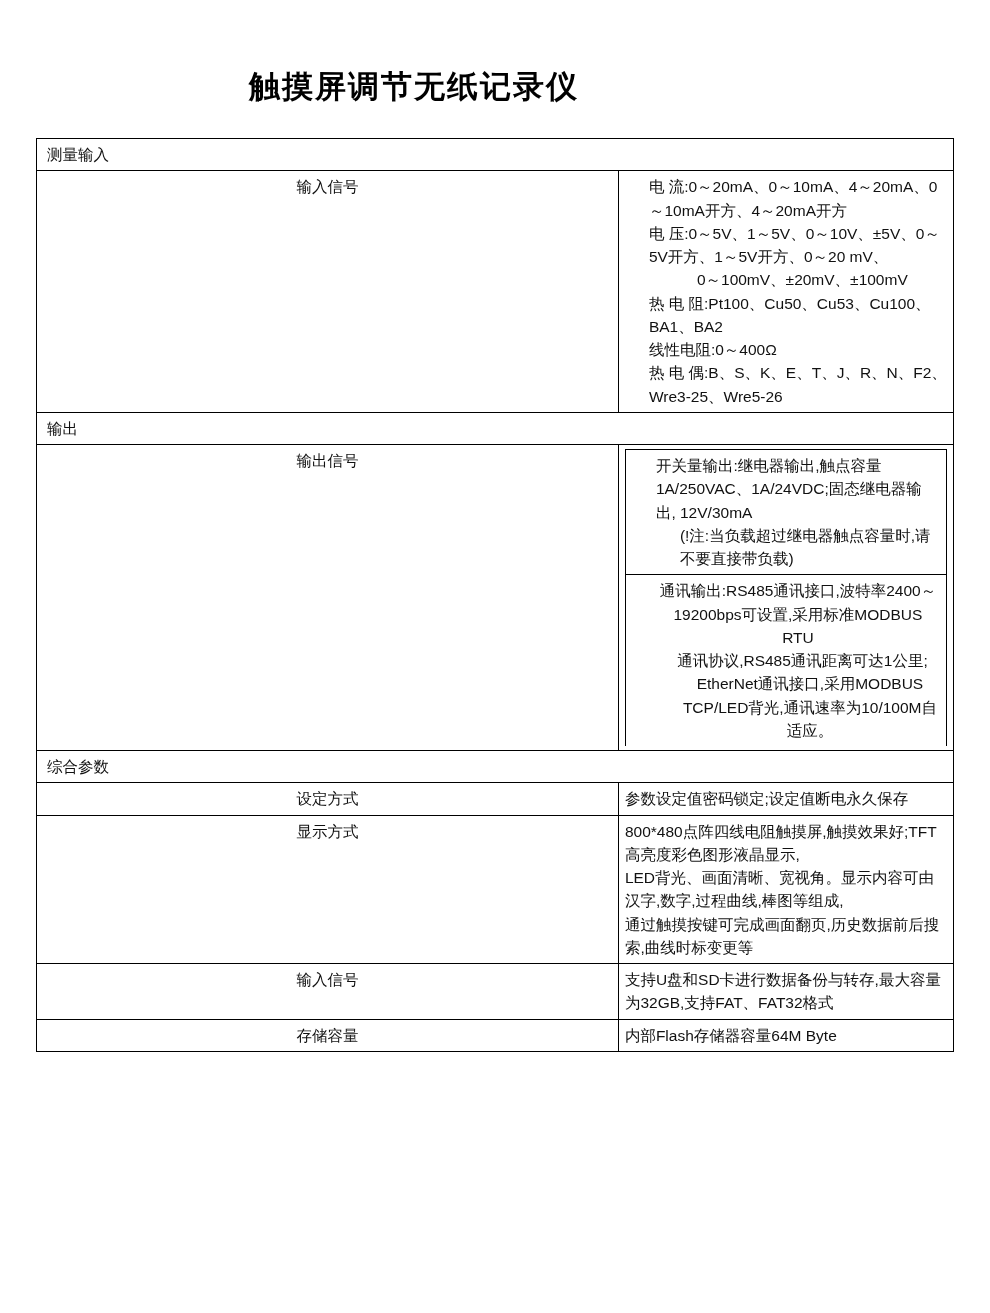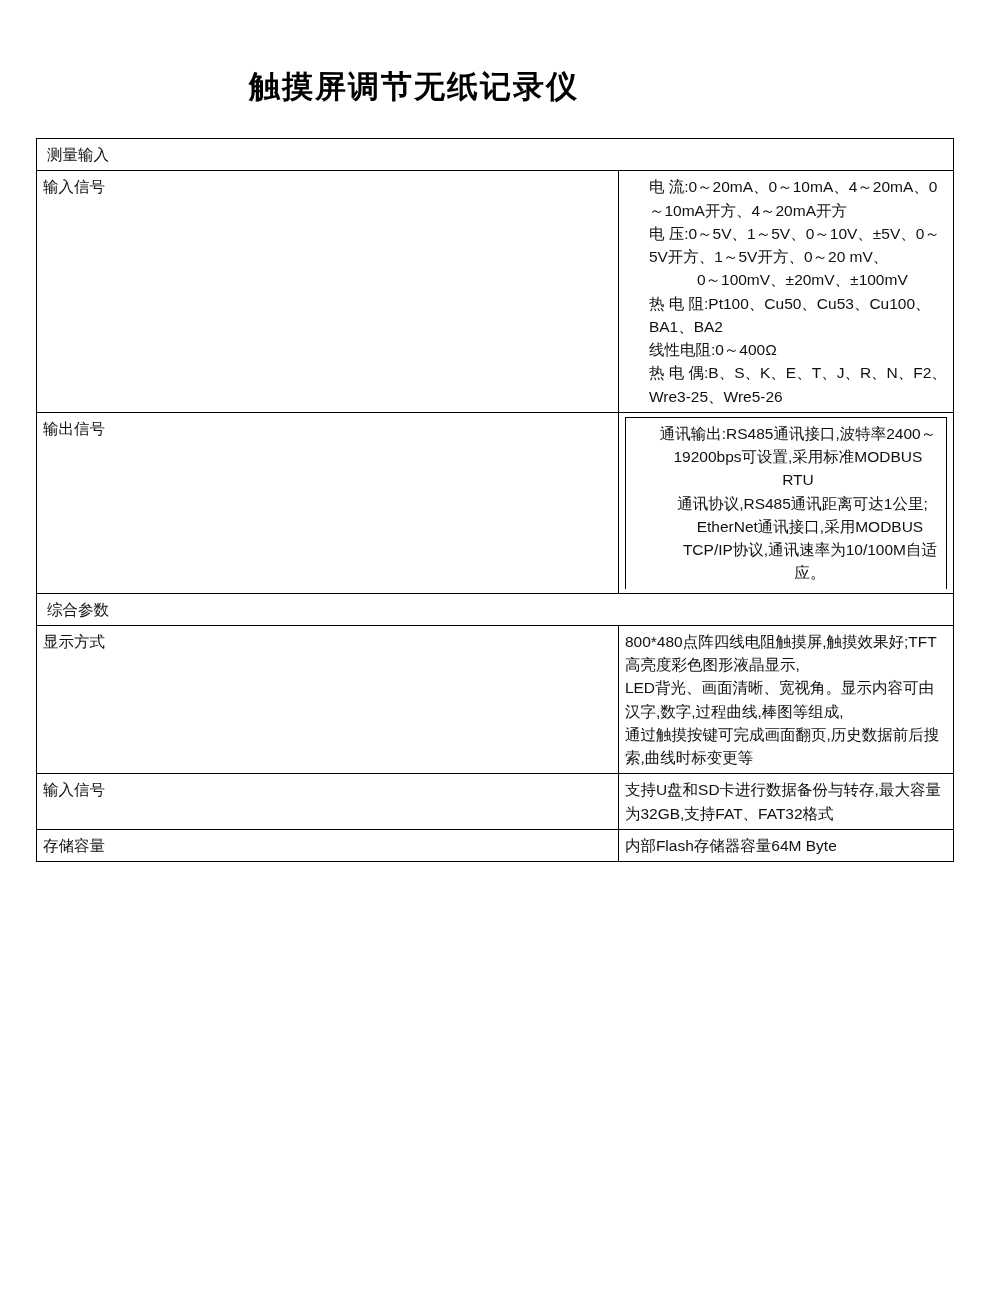--- a/index.html
+++ b/index.html
@@ -37,20 +37,21 @@
     font-size: 15.5px;
     line-height: 1.5;
   }
   table.spec td {
     border: 1px solid #000;
     padding: 4px 6px;
     vertical-align: top;
   }
   td.label {
     width: 112px;
+    text-align: center;
     white-space: nowrap;
   }
   td.label.left {
     text-align: left;
     padding-left: 10px;
   }
   td.section {
     text-align: left;
     padding-left: 10px;
   }
@@ -101,44 +102,57 @@
       <td>
         <div class="ind3">电  流:0～20mA、0～10mA、4～20mA、0～10mA开方、4～20mA开方</div>
         <div class="ind3">电  压:0～5V、1～5V、0～10V、±5V、0～5V开方、1～5V开方、0～20 mV、</div>
         <div class="ind2">0～100mV、±20mV、±100mV</div>
         <div class="ind3">热 电 阻:Pt100、Cu50、Cu53、Cu100、BA1、BA2</div>
         <div class="ind3">线性电阻:0～400Ω</div>
         <div class="ind3">热 电 偶:B、S、K、E、T、J、R、N、F2、Wre3-25、Wre5-26</div>
       </td>
     </tr>
 
+    <tr>
+      <td class="label left section" colspan="2">输出</td>
+    </tr>
 
     <tr>
       <td class="label">输出信号</td>
       <td class="nopad">
         <table class="nested">
           <tbody>
           <tr>
             <td>
+              <div class="ind3">开关量输出:继电器输出,触点容量1A/250VAC、1A/24VDC;固态继电器输出, 12V/30mA</div>
+              <div class="ind4">(!注:当负载超过继电器触点容量时,请不要直接带负载)</div>
+            </td>
+          </tr>
+          <tr>
+            <td>
               <div class="ind3">通讯输出:RS485通讯接口,波特率2400～19200bps可设置,采用标准MODBUS RTU</div>
               <div class="ind1">通讯协议,RS485通讯距离可达1公里;</div>
-              <div class="ind4">EtherNet通讯接口,采用MODBUS TCP/IP协议,通讯速率为10/100M自适应。</div>
+              <div class="ind4">EtherNet通讯接口,采用MODBUS TCP/LED背光,通讯速率为10/100M自适应。</div>
             </td>
           </tr>
         </tbody>
             </table>
       </td>
     </tr>
 
     <tr>
       <td class="label left section" colspan="2">综合参数</td>
     </tr>
 
 
 
+    <tr>
+      <td class="label">设定方式</td>
+      <td>参数设定值密码锁定;设定值断电永久保存</td>
+    </tr>
 
     <tr>
       <td class="label">显示方式</td>
       <td>
         <div>800*480点阵四线电阻触摸屏,触摸效果好;TFT高亮度彩色图形液晶显示,</div>
         <div>LED背光、画面清晰、宽视角。显示内容可由汉字,数字,过程曲线,棒图等组成,</div>
         <div>通过触摸按键可完成画面翻页,历史数据前后搜索,曲线时标变更等</div>
       </td>
     </tr>
 

